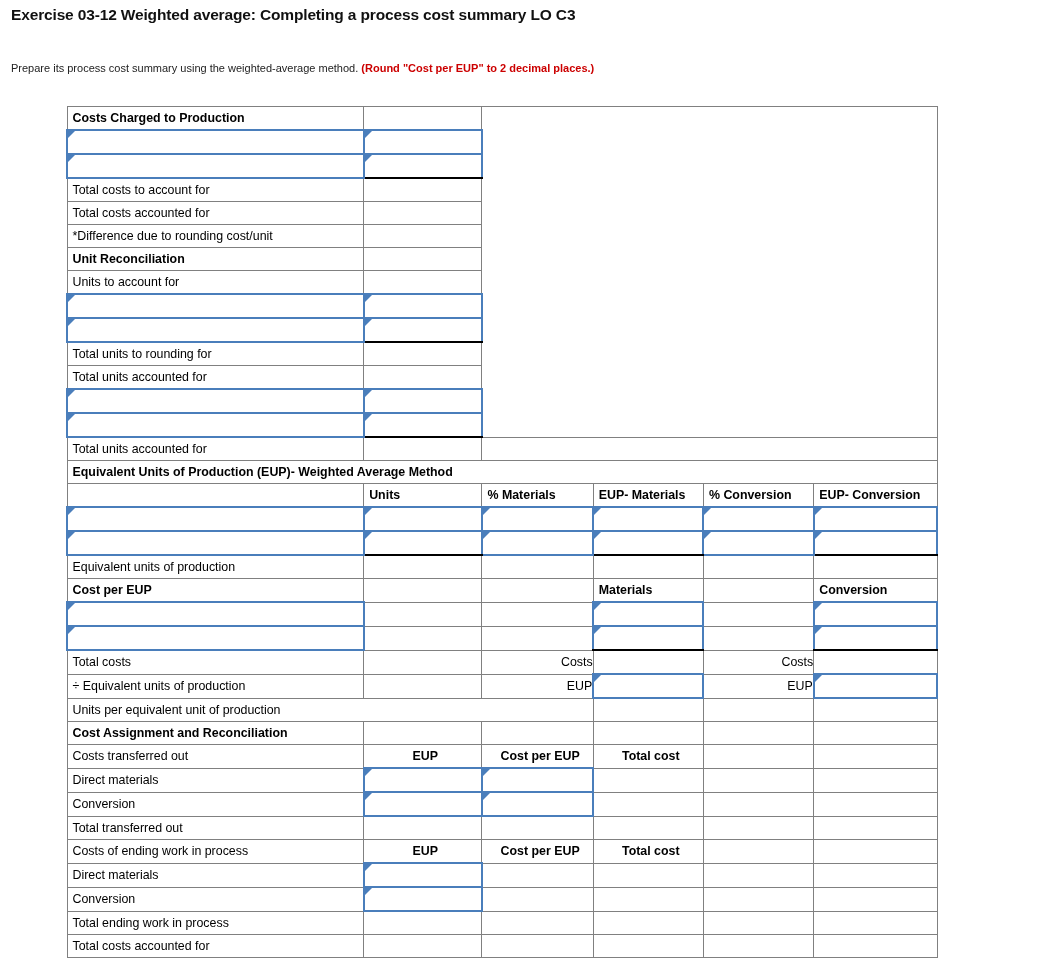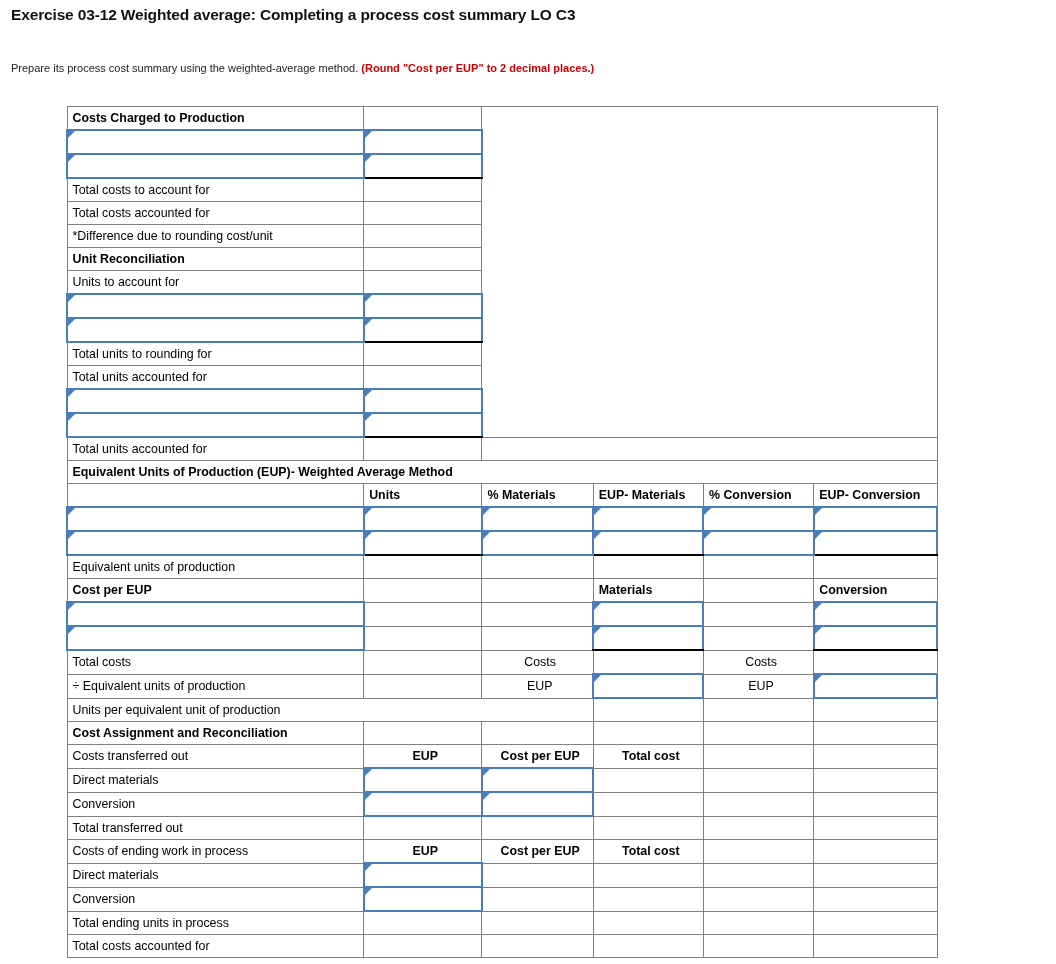--- a/index.html
+++ b/index.html
@@ -76,21 +76,21 @@
     font-weight: bold;
     font-size: 12.4px;
   }
   .hdr-blank { background: #7fadda; }
   .colhdr {
     background: #7fadda;
     font-weight: bold;
     padding: 0;
   }
   .bold-c { font-weight: bold; text-align: center; padding: 0; }
-  .ctr { text-align: center; padding: 0; }
+  .ctr { text-align: right; padding: 0; }
   .indent { padding-left: 22px; }
 
   .yellow { background: #fffcb3; }
 
   .blank-white { background: #ffffff; }
   .tb-bottom { border-bottom: 2px solid #000000; }
 
   
   .voidcell { background: #ffffff; border: 1px solid #808080; }
 
@@ -369,21 +369,21 @@
       <tr>
         <td class="indent">Conversion</td>
         <td class="inp"></td>
         <td></td>
         <td class="tb-bottom"></td>
         <td></td>
         <td></td>
       </tr>
 
       <tr>
-        <td class="indent">Total ending units in process</td>
+        <td class="indent">Total ending work in process</td>
         <td></td>
         <td></td>
         <td></td>
         <td class="tb-bottom"></td>
         <td></td>
       </tr>
 
       <tr>
         <td>Total costs accounted for</td>
         <td></td>

